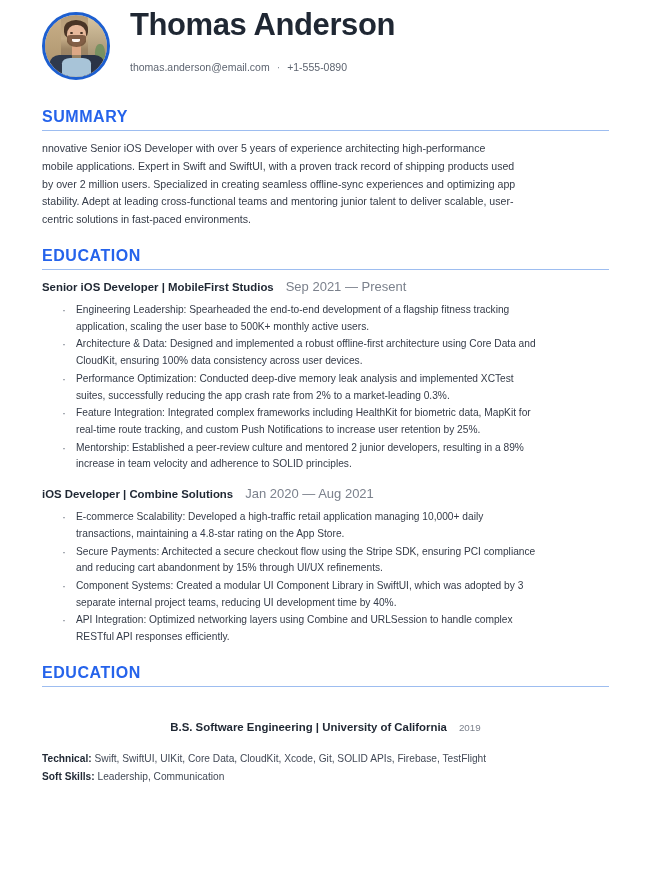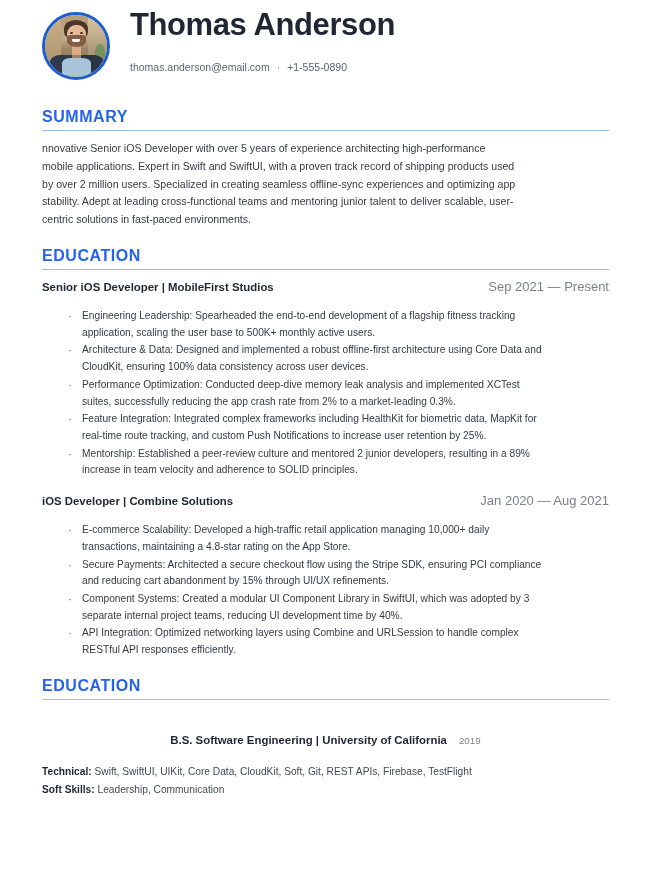--- a/index.html
+++ b/index.html
@@ -109,38 +109,37 @@
     line-height: 1.68;
     color: #343b48;
     max-width: 475px;
   }
 
   
   .job { margin-bottom: 13px; }
   .job:last-child { margin-bottom: 0; }
   .job-head {
     display: flex;
-    justify-content: space-between;
     align-items: baseline;
     margin-bottom: 5px;
   }
   .job-title {
     font-size: 11.4px;
     font-weight: bold;
     color: #1f2733;
   }
   .job-dates {
     font-size: 13px;
     color: #7b818c;
     white-space: nowrap;
     padding-left: 12px;
   }
   ul.bullets {
     list-style: none;
-    margin: 14px;
+    margin: 8px;
     padding: 0;
   }
   ul.bullets li {
     position: relative;
     padding-left: 26px;
     font-size: 10.2px;
     line-height: 1.64;
     color: #343b48;
     margin-bottom: 1px;
     max-width: 490px;
@@ -258,21 +257,21 @@
     <div class="section-title">EDUCATION</div>
     <div class="edu-row">
       <span class="edu-degree">B.S. Software Engineering | University of California</span>
       <span class="edu-year">2019</span>
     </div>
   </div>
 
   <div class="section">
     <div class="skill-row">
       <span class="skill-label">Technical:</span>
-      <span>Swift, SwiftUI, UIKit, Core Data, CloudKit, Soft, Git, REST APIs, Firebase, TestFlight</span>
+      <span>Swift, SwiftUI, UIKit, Core Data, CloudKit, Xcode, Git, SOLID APIs, Firebase, TestFlight</span>
     </div>
     <div class="skill-row">
       <span class="skill-label">Soft Skills:</span>
       <span>Leadership, Communication</span>
     </div>
   </div>
 
 </div>
 
 </body></html>

